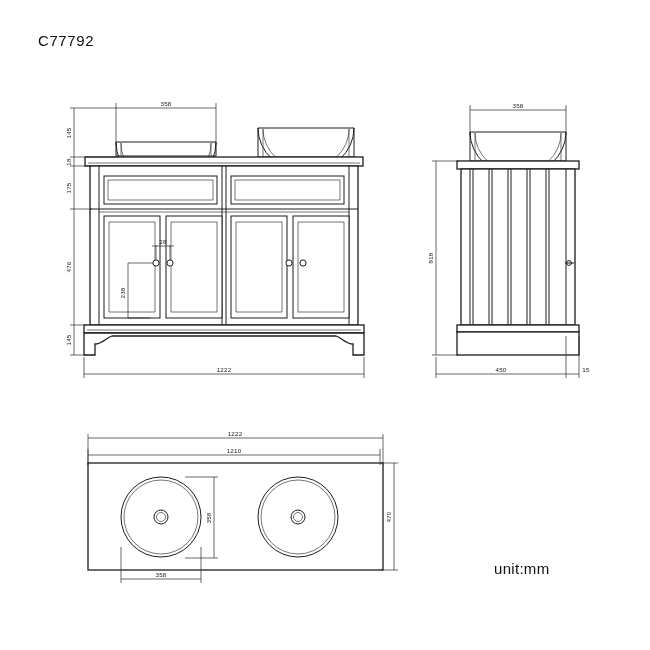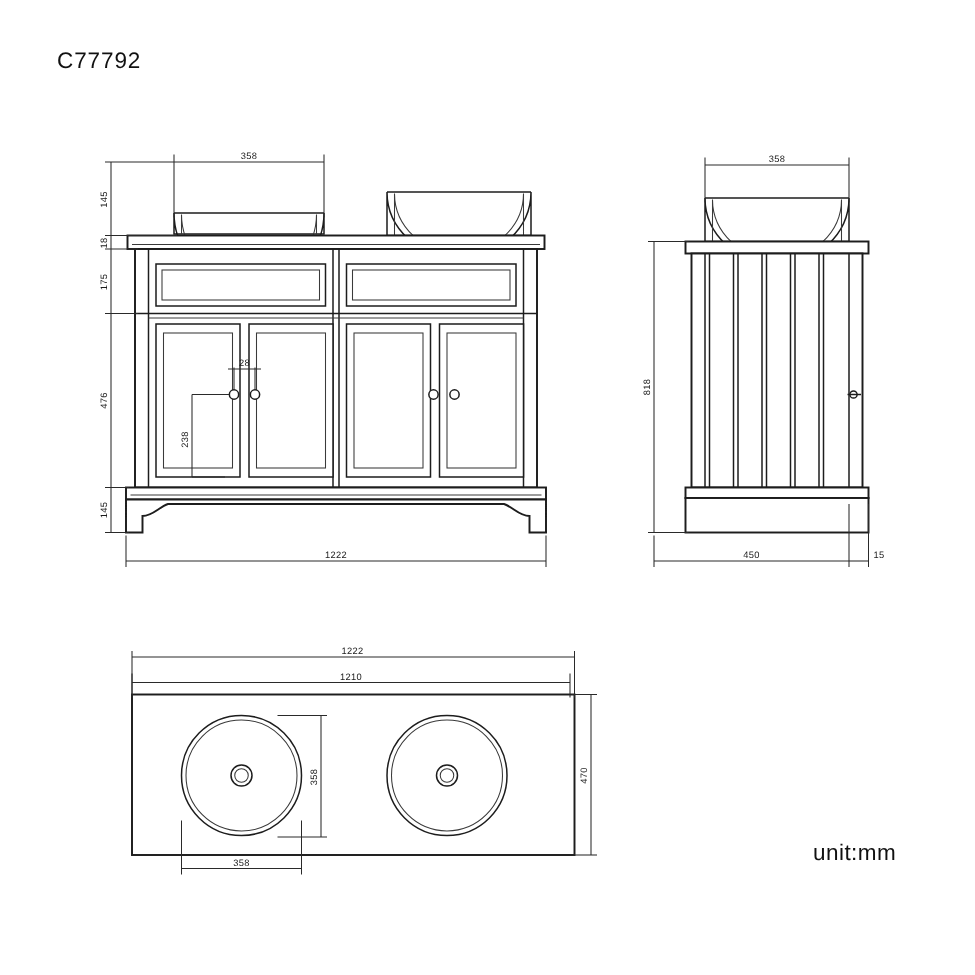--- a/index.html
+++ b/index.html
@@ -14,21 +14,20 @@
   #stage{position:absolute;left:0;top:0;width:650px;height:650px;}
   #title{
     position:absolute;left:38px;top:32px;
     font-size:15px;letter-spacing:.6px;color:#111;
     white-space:nowrap;
   }
   #unit{
     position:absolute;left:494px;top:560px;
     font-size:15px;letter-spacing:.3px;color:#111;
     white-space:nowrap;
-    margin-left:48px;
   }
   svg{position:absolute;left:0;top:0;display:block;}
   .ln{stroke:#1d1d1d;fill:none;stroke-width:1;}
   .thin{stroke:#3a3a3a;fill:none;stroke-width:.7;}
   .dim{stroke:#2a2a2a;fill:none;stroke-width:.7;}
   .fillw{fill:#ffffff;stroke:#1d1d1d;stroke-width:1;}
   .fillw2{fill:#ffffff;stroke:#1d1d1d;stroke-width:1.3;}
   .dtxt{
     font-family:"Liberation Sans", sans-serif;
     font-size:6.2px;fill:#1a1a1a;

